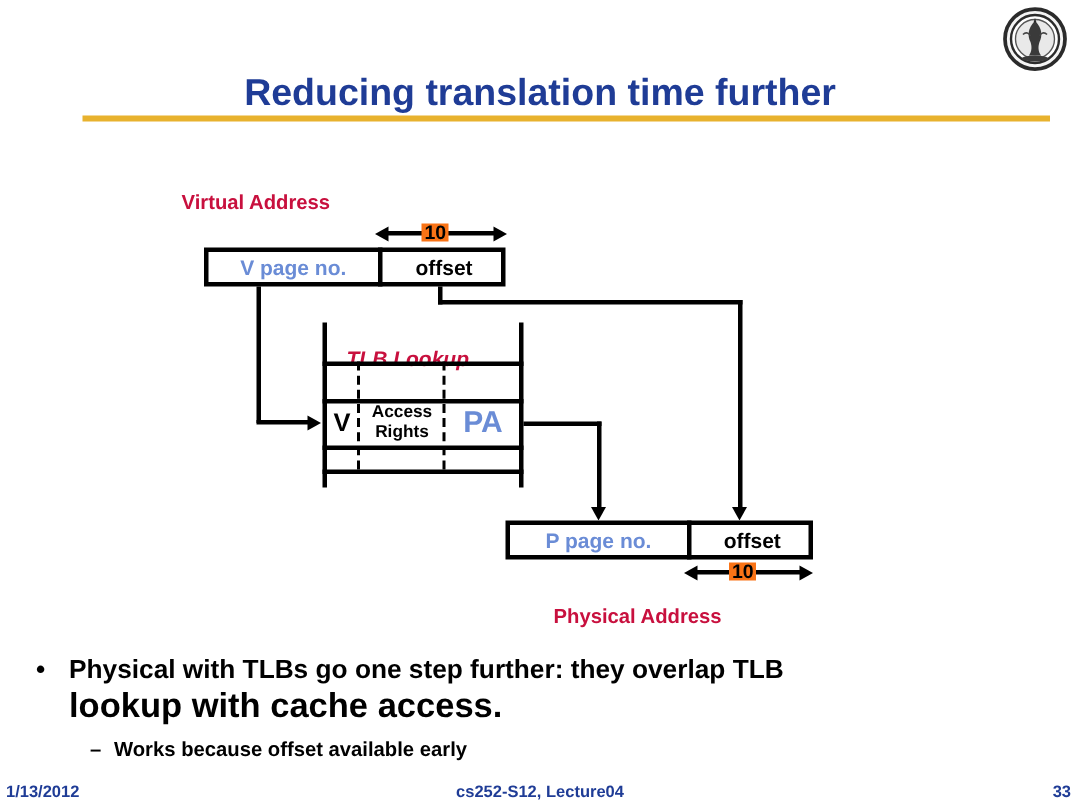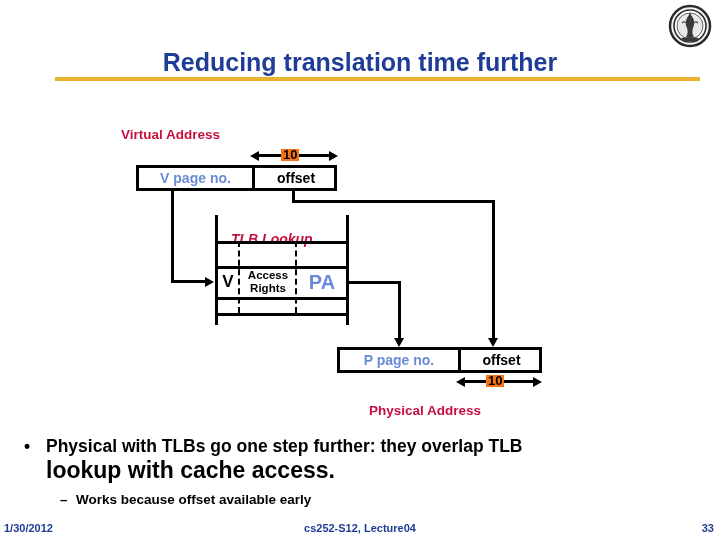--- a/index.html
+++ b/index.html
@@ -266,17 +266,17 @@
 
   <div class="bullet1 b1b">
     <span class="bullet-dot">•</span><span>Physical with TLBs go one step further: they overlap TLB</span>
   </div>
   <div class="b1b-line2">lookup with cache access.</div>
 
   <div class="bullet2">
     <span class="dash">–</span><span>Works because offset available early</span>
   </div>
 
-  <div class="footer footer-date">1/30/2012</div>
+  <div class="footer footer-date">1/13/2012</div>
   <div class="footer footer-mid">cs252-S12, Lecture04</div>
   <div class="footer footer-page">33</div>
 
 </div>
 
 </body></html>

